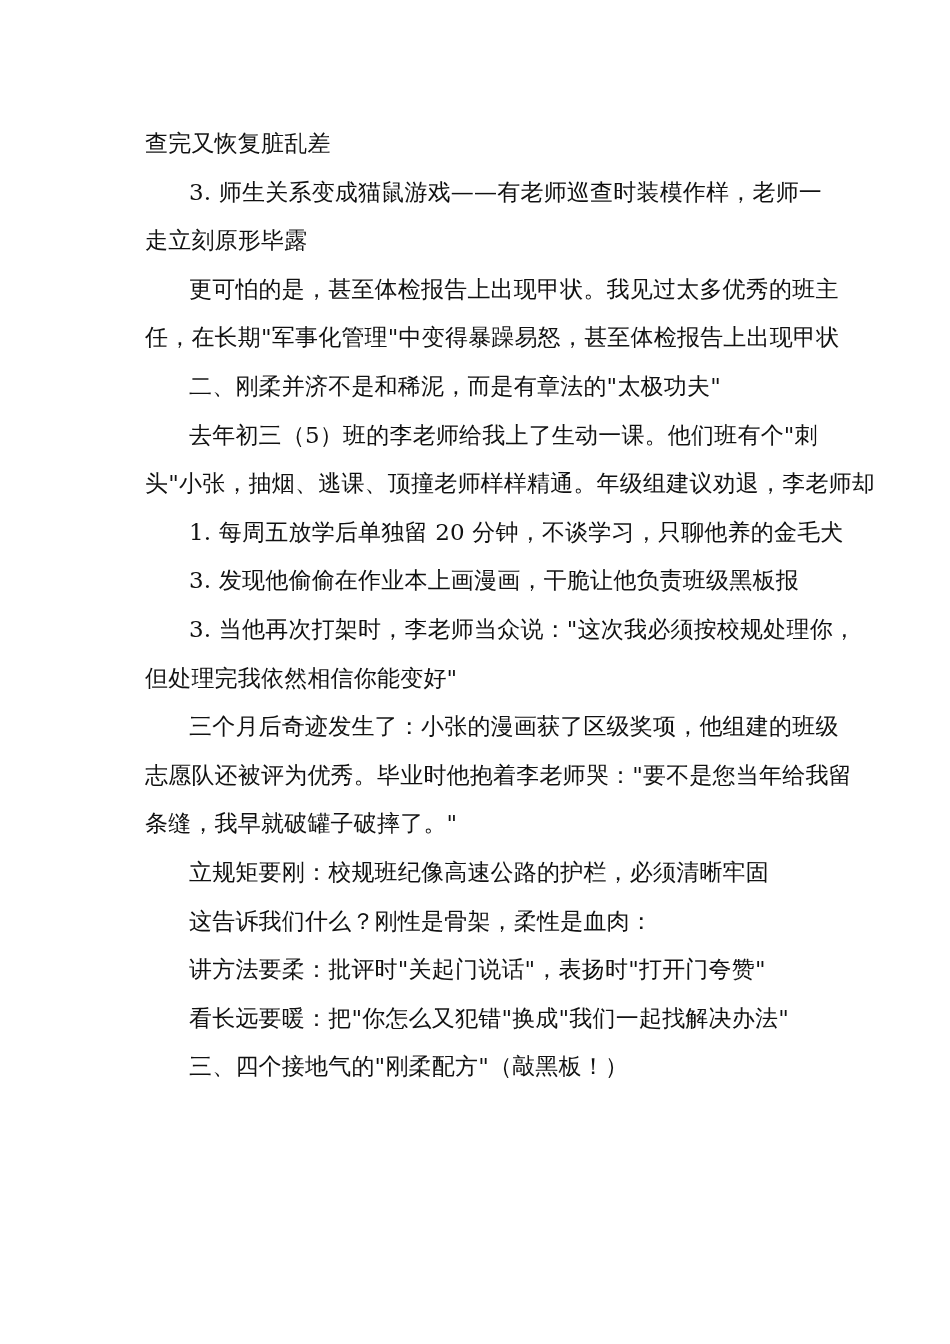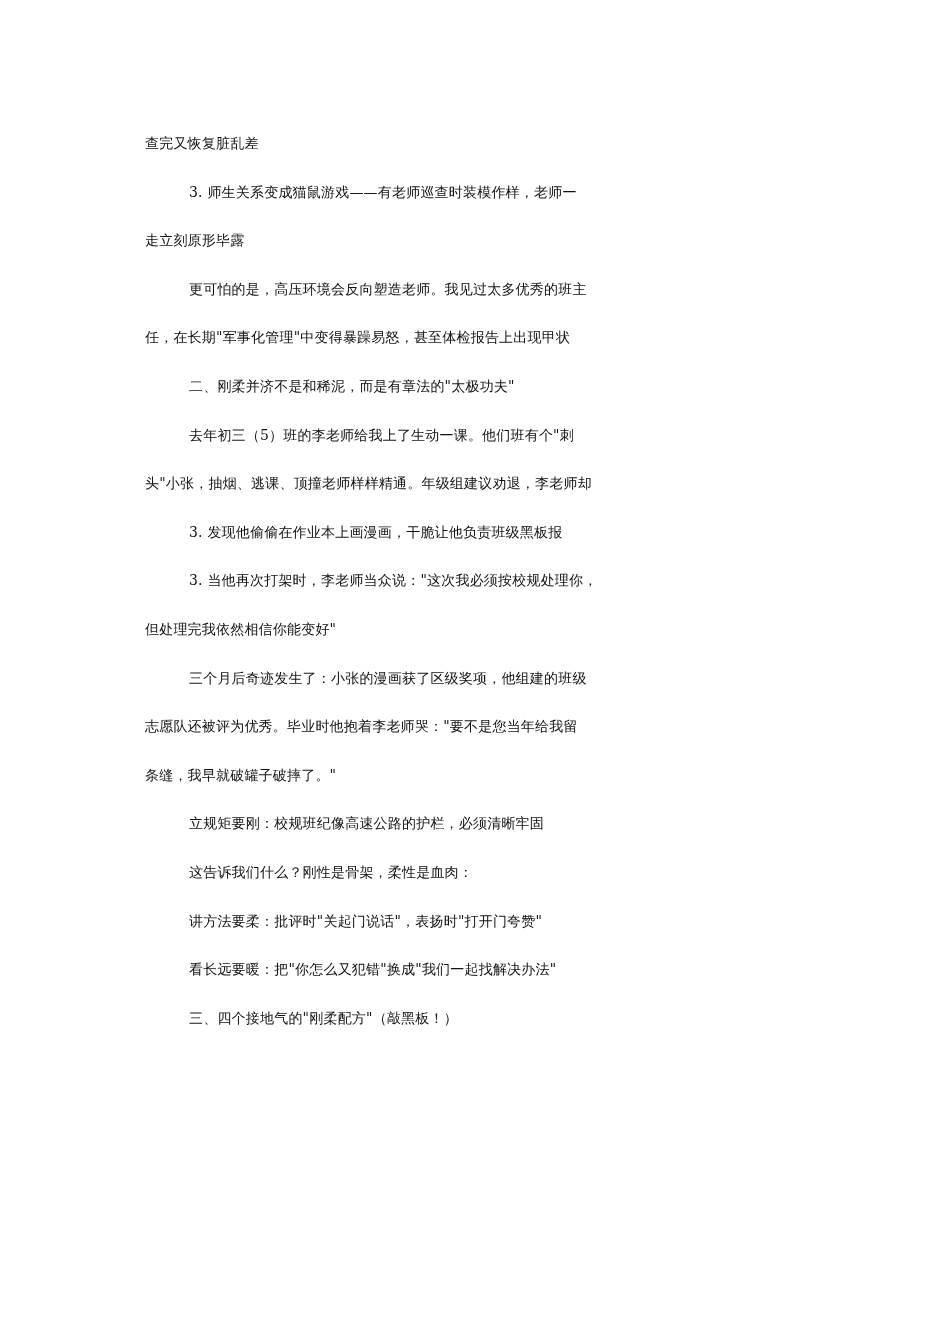--- a/index.html
+++ b/index.html
@@ -15,42 +15,43 @@
       font-family: "DejaVu Serif", "Liberation Serif", serif;
       color: #111111;
     }
     .page {
       position: absolute;
       left: 145px;
       top: 119px;
       width: 665px;
     }
     .line {
-      font-size: 14px;
+      font-size: 23px;
       line-height: 48.6px;
       height: 48.6px;
       white-space: nowrap;
       letter-spacing: 0.2px;
     }
     .indent {
       padding-left: 44px;
     }
   </style>
 </head>
 <body>
 
 <div class="page">
   <div class="line">查完又恢复脏乱差</div>
   <div class="line indent">3. 师生关系变成猫鼠游戏——有老师巡查时装模作样，老师一</div>
   <div class="line">走立刻原形毕露</div>
-  <div class="line indent">更可怕的是，高压环境会反向塑造老师。我见过太多优秀的班主</div>
+  <div class="line indent">更可怕的是，甚至体检报告上出现甲状。我见过太多优秀的班主</div>
   <div class="line">任，在长期"军事化管理"中变得暴躁易怒，甚至体检报告上出现甲状</div>
   <div class="line indent">二、刚柔并济不是和稀泥，而是有章法的"太极功夫"</div>
   <div class="line indent">去年初三（5）班的李老师给我上了生动一课。他们班有个"刺</div>
   <div class="line">头"小张，抽烟、逃课、顶撞老师样样精通。年级组建议劝退，李老师却</div>
+  <div class="line indent">1. 每周五放学后单独留 20 分钟，不谈学习，只聊他养的金毛犬</div>
   <div class="line indent">3. 发现他偷偷在作业本上画漫画，干脆让他负责班级黑板报</div>
   <div class="line indent">3. 当他再次打架时，李老师当众说："这次我必须按校规处理你，</div>
   <div class="line">但处理完我依然相信你能变好"</div>
   <div class="line indent">三个月后奇迹发生了：小张的漫画获了区级奖项，他组建的班级</div>
   <div class="line">志愿队还被评为优秀。毕业时他抱着李老师哭："要不是您当年给我留</div>
   <div class="line">条缝，我早就破罐子破摔了。"</div>
   <div class="line indent">立规矩要刚：校规班纪像高速公路的护栏，必须清晰牢固</div>
   <div class="line indent">这告诉我们什么？刚性是骨架，柔性是血肉：</div>
   <div class="line indent">讲方法要柔：批评时"关起门说话"，表扬时"打开门夸赞"</div>
   <div class="line indent">看长远要暖：把"你怎么又犯错"换成"我们一起找解决办法"</div>

